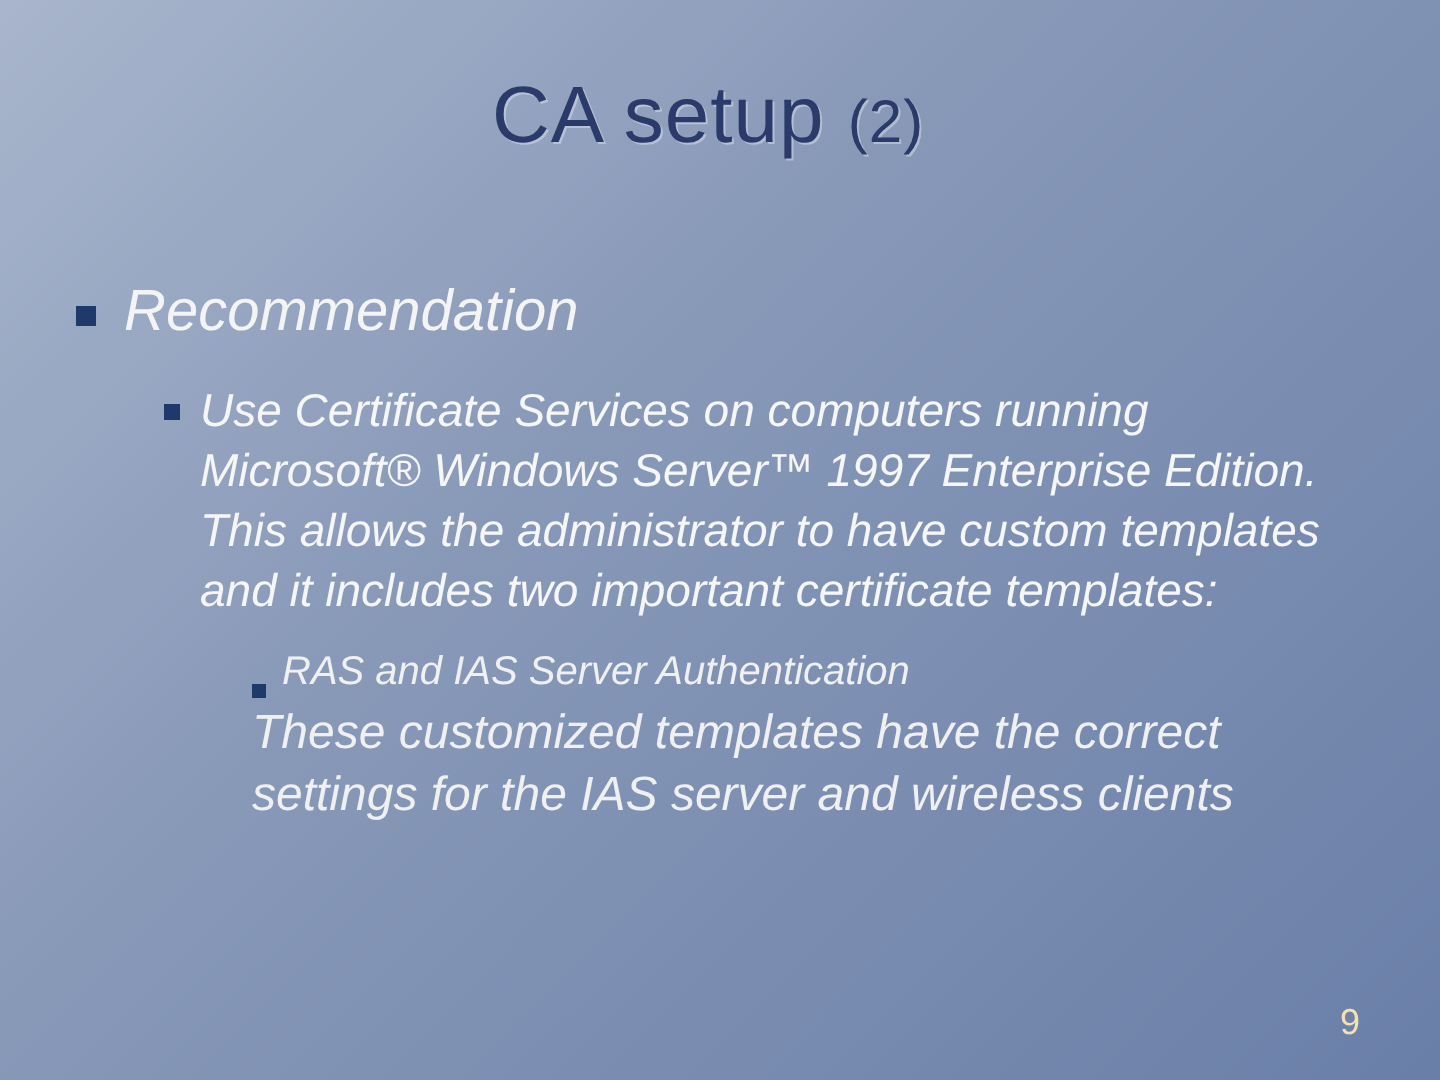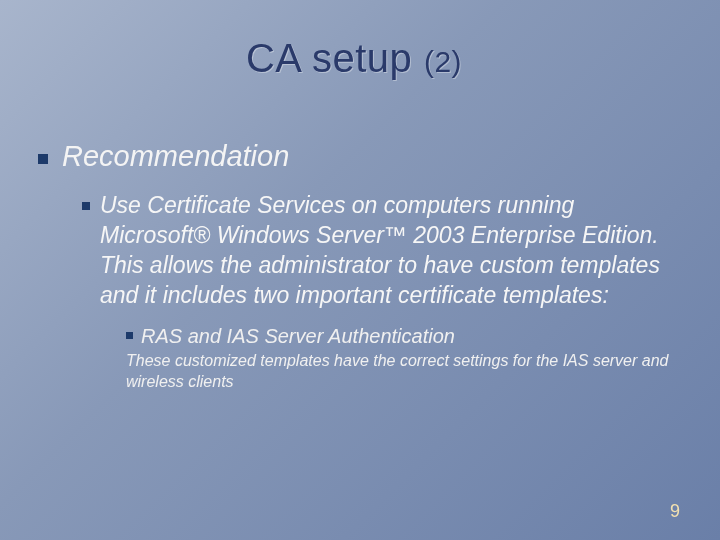--- a/index.html
+++ b/index.html
@@ -97,31 +97,31 @@
     margin-top: 4px;
   }
   .lvl3 {
     font-size: 20px;
     color: #f0f0f0;
     line-height: 1.3;
     margin-bottom: 2px;
   }
   .lvl3-row {
     display: flex;
-    align-items: flex-start;
+    align-items: flex-end;
   }
   .lvl3-row .bullet-sq {
     flex: 0 0 auto;
     margin-top: 9px;
   }
   .lvl3-row .text {
     flex: 1;
   }
   .lvl3-plain {
-    font-size: 16px;
+    font-size: 24px;
     color: #f0f0f0;
     line-height: 1.3;
     margin-top: 0;
   }
   .page-num {
     position: absolute;
     bottom: 18px;
     right: 28px;
     font-size: 18px;
     color: #f3e1b0;
@@ -139,21 +139,21 @@
 
   <div class="content">
 
     <div class="lvl1">
       <span class="bullet-sq"></span><span>Recommendation</span>
     </div>
 
     <div class="lvl2-wrap">
       <div class="lvl2 lvl2-row">
         <span class="bullet-sq sm"></span>
-        <span class="text">Use Certificate Services on computers running Microsoft® Windows Server™ 2003 Enterprise Edition. This allows the administrator to have custom templates and it includes two important certificate templates:</span>
+        <span class="text">Use Certificate Services on computers running Microsoft® Windows Server™ 1997 Enterprise Edition. This allows the administrator to have custom templates and it includes two important certificate templates:</span>
       </div>
 
       <div class="lvl3-wrap">
         <div class="lvl3 lvl3-row">
           <span class="bullet-sq xs"></span>
           <span class="text">RAS and IAS Server Authentication</span>
         </div>
         <div class="lvl3-plain">These customized templates have the correct settings for the IAS server and wireless clients</div>
       </div>
     </div>

